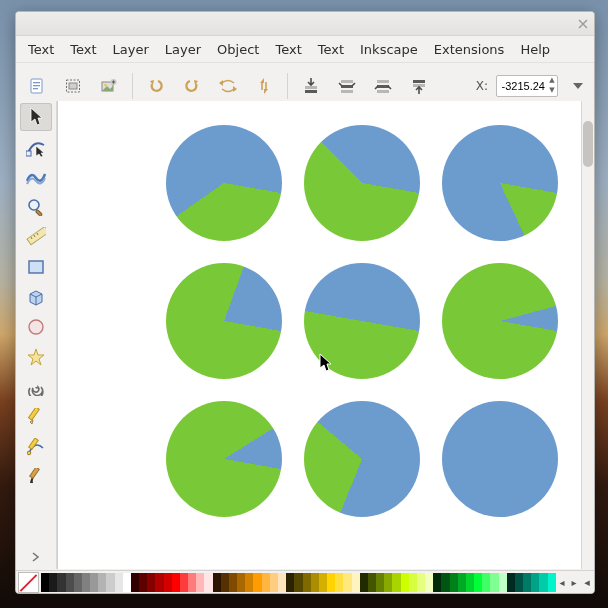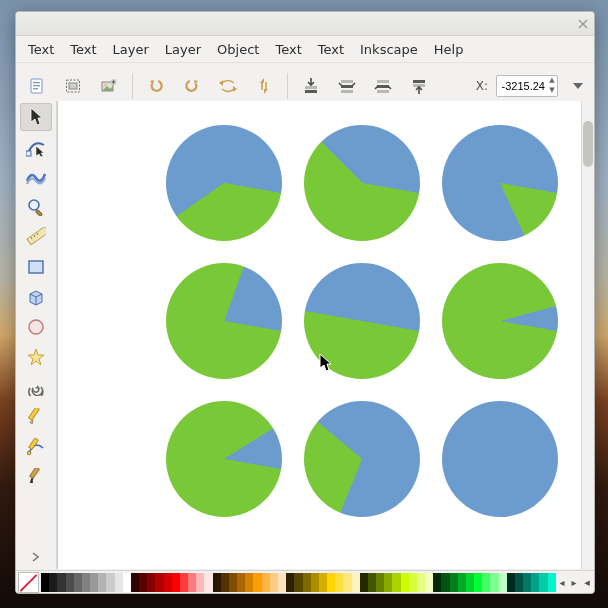--- a/index.html
+++ b/index.html
@@ -65,20 +65,21 @@
 
     <div class="menubar" id="menubar">
         <div class="menu-item">Text</div>
         <div class="menu-item">Text</div>
         <div class="menu-item">Layer</div>
         <div class="menu-item">Layer</div>
         <div class="menu-item">Object</div>
         <div class="menu-item">Text</div>
         <div class="menu-item">Text</div>
         <div class="menu-item">Inkscape</div>
+        <div class="menu-item">Extensions</div>
         <div class="menu-item">Help</div>
       </div>
 
     <div class="toolbar">
       <div class="tbtn">
         <svg width="18" height="18" viewBox="0 0 18 18">
             <rect x="3" y="2" width="11" height="14" rx="1" fill="#fff" stroke="#7a97c8"></rect>
             <rect x="5" y="5" width="7" height="1.3" fill="#7a97c8"></rect>
             <rect x="5" y="8" width="7" height="1.3" fill="#7a97c8"></rect>
             <rect x="5" y="11" width="5" height="1.3" fill="#7a97c8"></rect>

